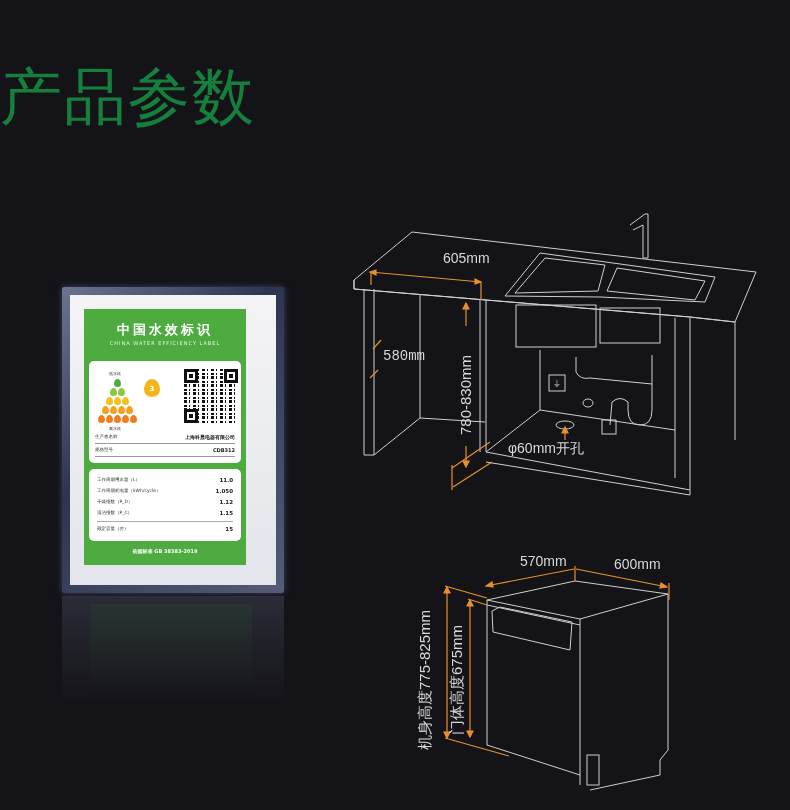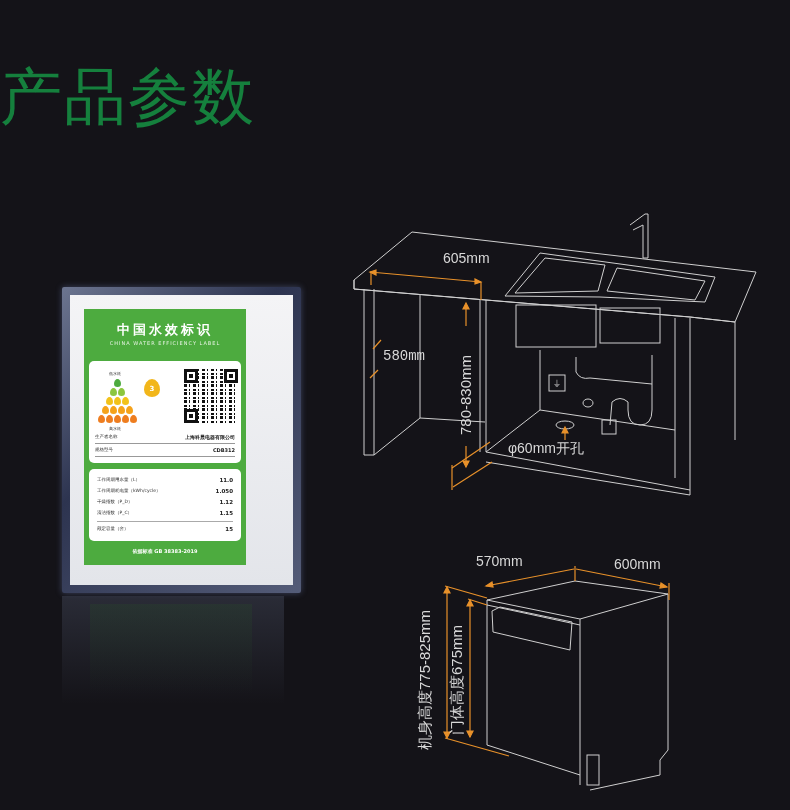--- a/index.html
+++ b/index.html
@@ -1,18 +1,18 @@
 <!DOCTYPE html>
 <html><head>
 <meta charset="utf-8">
 <style>
   html,body{margin:0;padding:0;}
   body{width:790px;height:810px;background:#141318;overflow:hidden;position:relative;font-family:"DejaVu Sans","Liberation Sans",sans-serif;color:#fff;}
   .title{position:absolute;left:0;top:52px;width:649px;text-align:left;font-size:62px;font-weight:400;letter-spacing:2px;color:#15803d;line-height:90px;}
-  .frame{position:absolute;left:62px;top:287px;width:239px;height:306px;background:linear-gradient(135deg,#6c7590,#2d3450 40%,#545c78 100%);border-radius:2px;box-shadow:0 0 6px rgba(120,140,200,0.4);}
+  .frame{position:absolute;left:62px;top:287px;width:222px;height:306px;background:linear-gradient(135deg,#6c7590,#2d3450 40%,#545c78 100%);border-radius:2px;box-shadow:0 0 6px rgba(120,140,200,0.4);}
   .frame-inner{position:absolute;left:8px;top:8px;right:8px;bottom:8px;background:linear-gradient(180deg,#f4f4f6,#e3e5ea);}
   .label{position:absolute;left:22px;top:22px;width:162px;height:256px;background:#4dab3f;}
   .label-title{position:absolute;left:0;top:12px;width:100%;text-align:center;font-size:13px;font-weight:bold;letter-spacing:3px;color:#fff;}
   .label-sub{position:absolute;left:0;top:31px;width:100%;text-align:center;font-size:5px;letter-spacing:1px;color:#e8f4e4;}
   .panel-top{position:absolute;left:5px;top:52px;width:152px;height:102px;background:#fff;border-radius:5px;}
   .panel-bottom{position:absolute;left:5px;top:160px;width:152px;height:72px;background:#fff;border-radius:5px;}
   .std{position:absolute;left:0;top:239px;width:100%;text-align:center;font-size:5px;font-weight:bold;color:#fff;}
   .drops{position:absolute;left:8px;top:10px;width:50px;height:64px;}
   .drop{position:absolute;width:7px;height:8px;border-radius:50% 50% 50% 50%/60% 60% 40% 40%;}
   .big-drop{position:absolute;left:55px;top:18px;width:16px;height:18px;background:#f2b61a;border-radius:50% 50% 50% 50%/60% 60% 40% 40%;font-size:7px;font-weight:bold;color:#fff;text-align:center;line-height:20px;}
@@ -205,16 +205,16 @@
     <line x1="445" y1="738" x2="509" y2="756"></line>
     <line x1="447" y1="588" x2="447" y2="737"></line>
     <polygon points="447,587 444,593 450,593"></polygon>
     <polygon points="447,738 444,732 450,732"></polygon>
     <line x1="468" y1="599" x2="487" y2="605"></line>
     <line x1="470" y1="600" x2="470" y2="737"></line>
     <polygon points="470,600 467,606 473,606"></polygon>
     <polygon points="470,737 467,731 473,731"></polygon>
   </g>
 </svg>
-<div class="dim" style="left:476px;top:553px;">570mm</div>
+<div class="dim" style="left:520px;top:553px;">570mm</div>
 <div class="dim" style="left:614px;top:556px;">600mm</div>
 <div class="vdim" style="left:416px;top:750px;font-size:15px;">机身高度775-825mm</div>
 <div class="vdim" style="left:448px;top:735px;font-size:15px;">门体高度675mm</div>
 
 </body></html>

